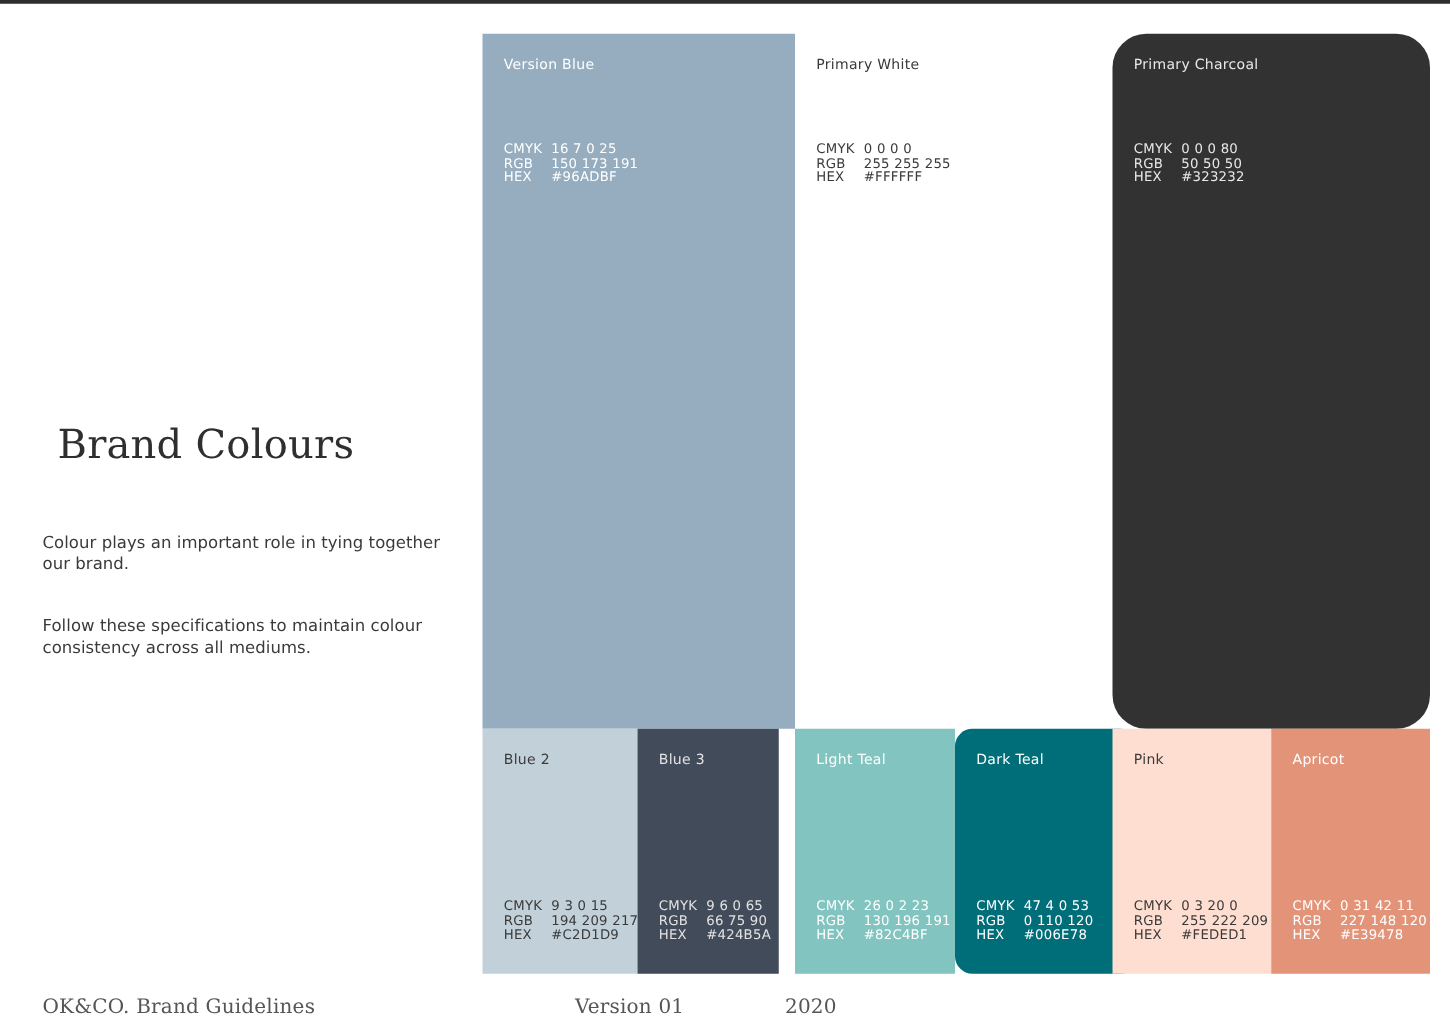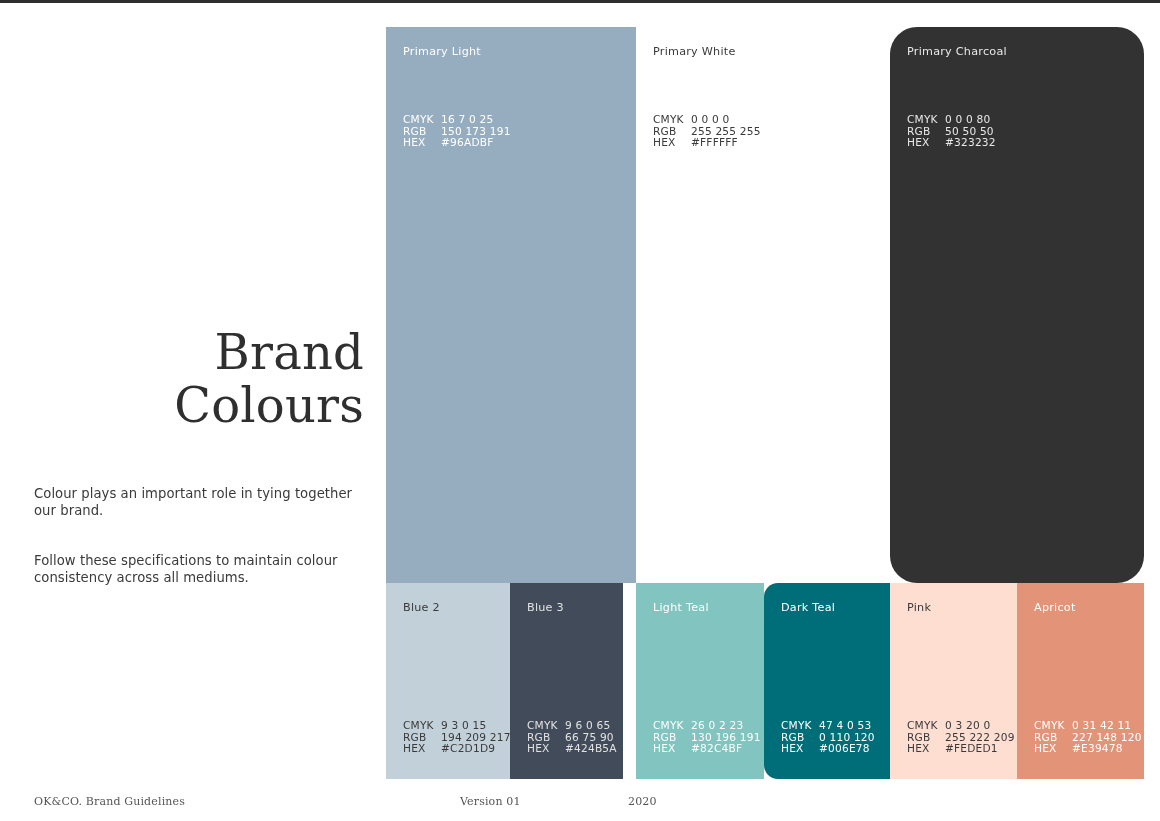--- a/index.html
+++ b/index.html
@@ -28,27 +28,26 @@
 
   
   #left-col {
     position: absolute;
     left: 34px;
     top: 326px;
     width: 330px;
   }
   #page-title {
     font-family: "DejaVu Serif", "Liberation Serif", serif;
-    font-size: 48px;
+    font-size: 32px;
     font-weight: 400;
     color: #2f2f2f;
     letter-spacing: 0.2px;
-    margin: 0;
+    margin: 12px;
     line-height: 1.1;
-    text-align: right;
   }
   .body-para {
     font-size: 13.2px;
     line-height: 17px;
     color: #3a3a3a;
     margin: 0;
     letter-spacing: 0.05px;
   }
   #para-1 { margin-top: 53px; }
   #para-2 { margin-top: 33px; }
@@ -98,21 +97,21 @@
   .row-bottom .spec-table { bottom: 24px; }
 
   
   #footer {
     position: absolute;
     left: 0;
     top: 795px;
     width: 1024px;
     height: 20px;
     font-family: "DejaVu Serif", "Liberation Serif", serif;
-    font-size: 11px;
+    font-size: 16px;
     color: #555555;
     letter-spacing: 0.15px;
     text-align: right;
   }
   #footer-brand   { position: absolute; left: 34px;  top: 0; }
   #footer-version { position: absolute; left: 460px; top: 0; }
   #footer-year    { position: absolute; left: 628px; top: 0; }
 </style>
 </head>
 <body>
@@ -120,21 +119,21 @@
 <div id="top-rule"></div>
 
 <div id="left-col">
   <h1 id="page-title">Brand Colours</h1>
   <p id="para-1" class="body-para">Colour plays an important role in tying together our brand.</p>
   <p id="para-2" class="body-para">Follow these specifications to maintain colour consistency across all mediums.</p>
 </div>
 
 <div id="swatch-grid">
     <div class="swatch row-top" style="left: 0px; top: 0px; width: 250px; height: 556px; background: rgb(150, 173, 191); color: rgb(255, 255, 255);">
-      <div class="swatch-name">Primary Light</div>
+      <div class="swatch-name">Version Blue</div>
       <div class="spec-table">
         <div class="spec-row">
           <span class="spec-key">CMYK</span>
           <span class="spec-val">16 7 0 25</span>
         </div>
         <div class="spec-row">
           <span class="spec-key">RGB</span>
           <span class="spec-val">150 173 191</span>
         </div>
         <div class="spec-row">

